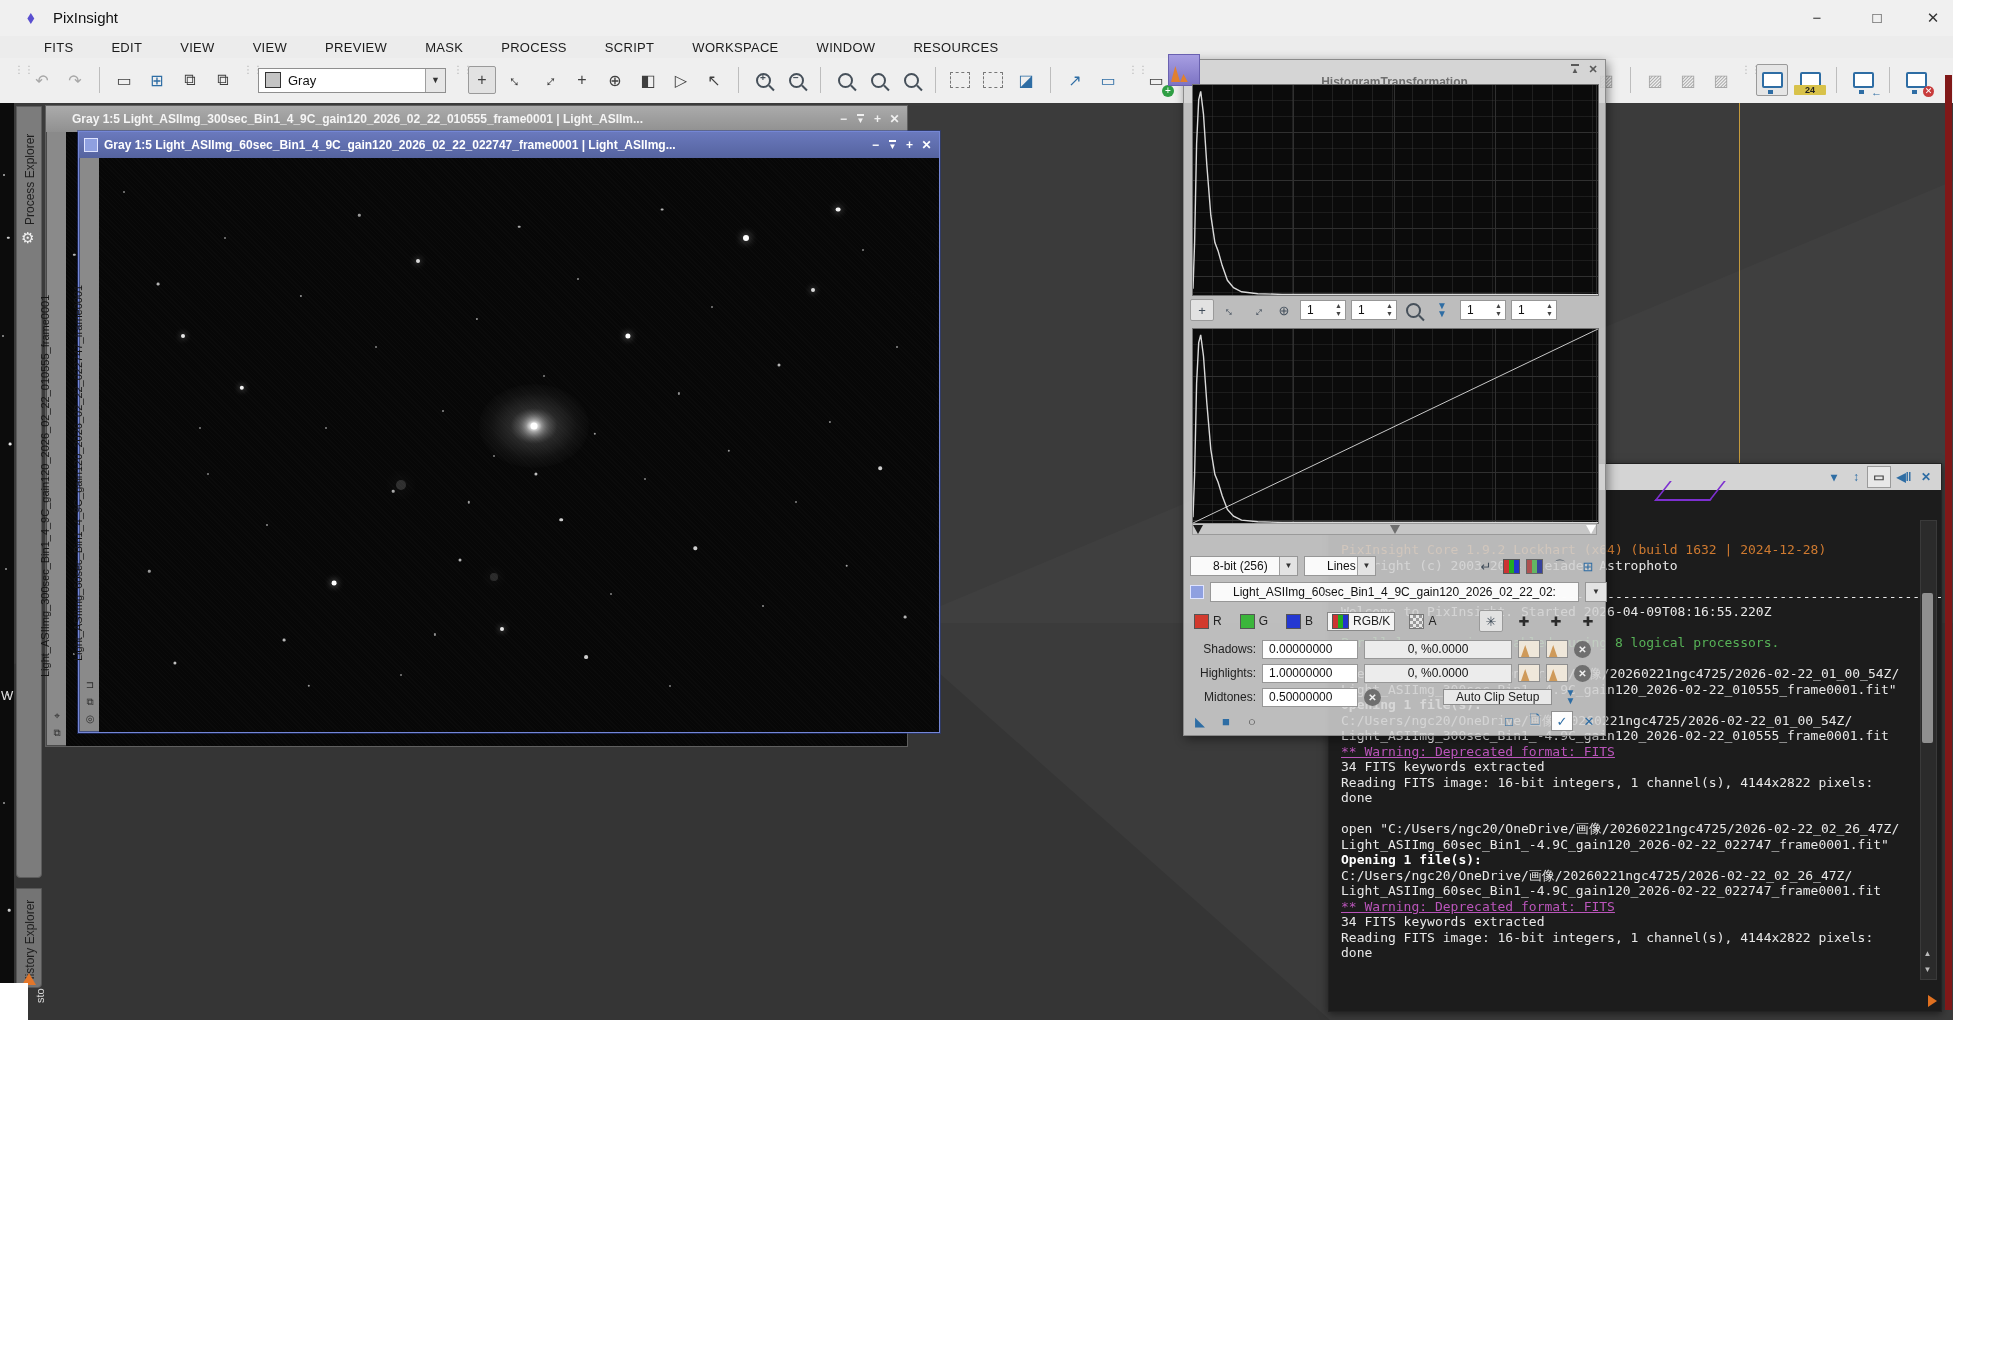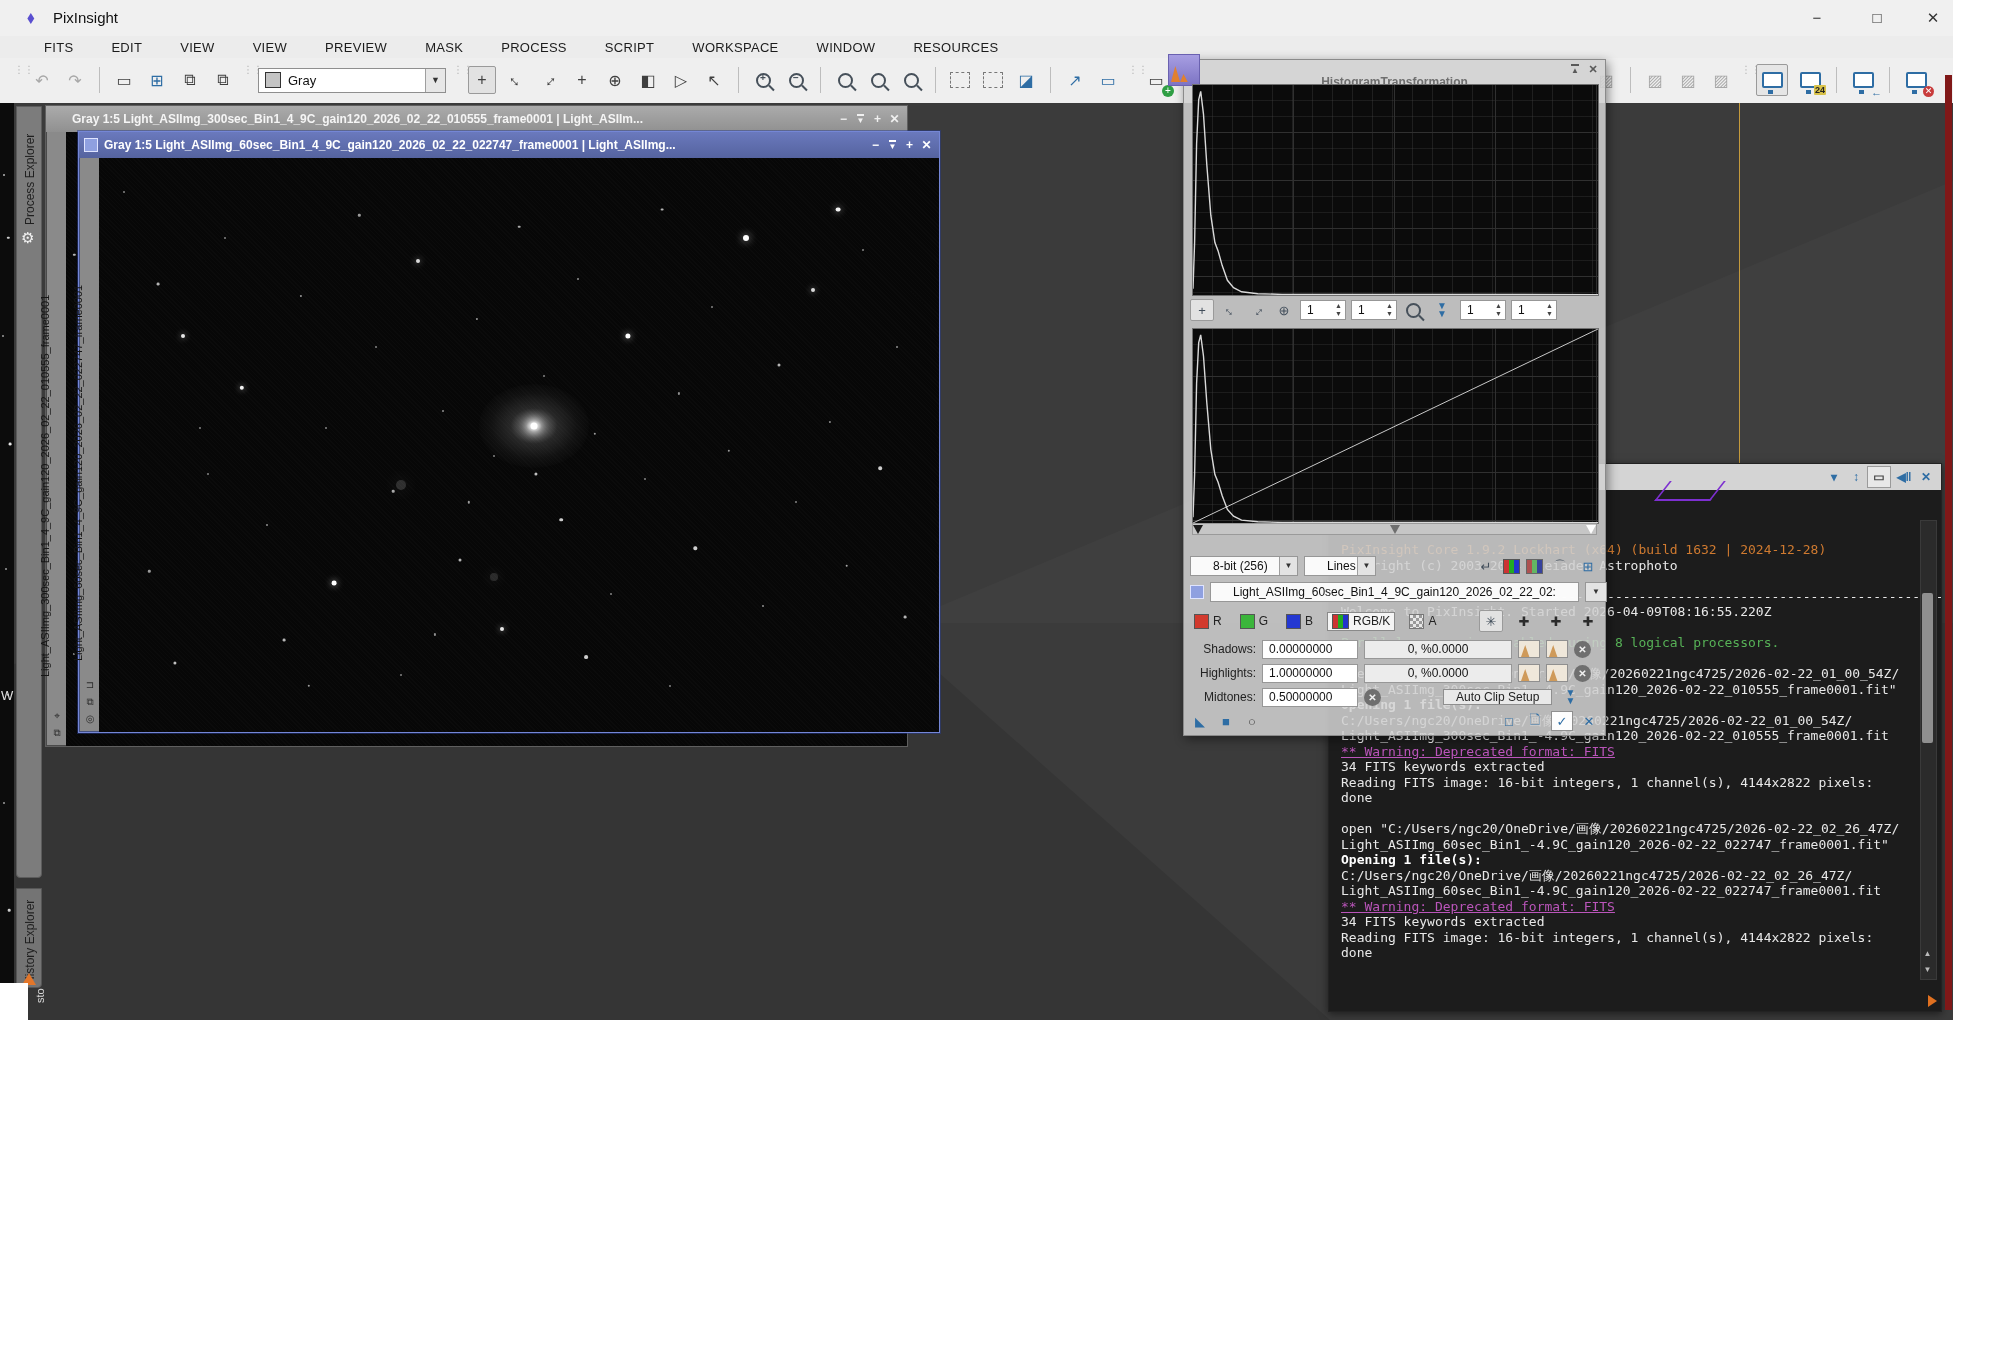--- a/index.html
+++ b/index.html
@@ -25,21 +25,21 @@
   .rot45{transform:rotate(45deg);display:inline-block;}
   .rotm45{transform:rotate(-45deg);display:inline-block;}
   .dashbox{border:1px dashed #777;width:18px;height:14px;border-radius:1px;position:relative;}
   .mag{width:11px;height:11px;border:2px solid #46505a;border-radius:50%;position:relative;display:inline-block;}
   .mag::after{content:"";position:absolute;width:7px;height:2px;background:#46505a;right:-6px;bottom:-3px;transform:rotate(45deg);}
   .mag .pm{position:absolute;left:0px;top:-3px;font-size:10px;color:#46505a;font-weight:bold;width:11px;text-align:center;}
   .mon{width:17px;height:12px;border:2px solid #2e6da4;border-radius:2px;position:relative;display:inline-block;background:#fff;}
   .mon::after{content:"";position:absolute;left:4px;bottom:-6px;width:5px;height:2px;background:#2e6da4;box-shadow:0 2px 0 0 #2e6da4;}
   .monwrap{position:relative;width:30px;height:30px;display:flex;align-items:center;justify-content:center;}
   .monwrap.sel{border:1px solid #9a9a9a;background:#e6e6e6;border-radius:2px;}
-  .badge24{position:absolute;right:-1px;bottom:0px;background:#d8c24a;color:#222;font-size:9px;font-weight:bold;padding:0 1px;border-radius:1px;text-align:center;}
+  .badge24{position:absolute;right:-1px;bottom:0px;background:#d8c24a;color:#222;font-size:9px;font-weight:bold;padding:0 11px;border-radius:1px;text-align:center;}
   .badgex{position:absolute;right:-3px;bottom:-2px;background:#c83c3c;color:#fff;font-size:9px;width:11px;height:11px;border-radius:50%;text-align:center;line-height:11px;}
   .badgearr{position:absolute;right:-4px;bottom:-3px;color:#2e6da4;font-size:11px;font-weight:bold;}
   .greenplus{position:relative;}
   .greenplus .gp{position:absolute;right:-5px;bottom:-4px;background:#2f9e44;color:#fff;width:12px;height:12px;border-radius:50%;font-size:10px;line-height:12px;text-align:center;}
   .grayselect{width:188px;height:25px;background:#fff;border:1px solid #8f8f8f;display:flex;align-items:center;gap:7px;padding-left:6px;box-sizing:border-box;}
   .grayselect .sw{width:14px;height:14px;background:#c4c4c4;border:1px solid #333;}
   .grayselect .lbl{font-size:13px;color:#111;flex:1;}
   .grayselect .dd{width:19px;height:23px;background:#e7e7e7;border-left:1px solid #9f9f9f;text-align:center;line-height:23px;font-size:9px;color:#333;}
 
   

